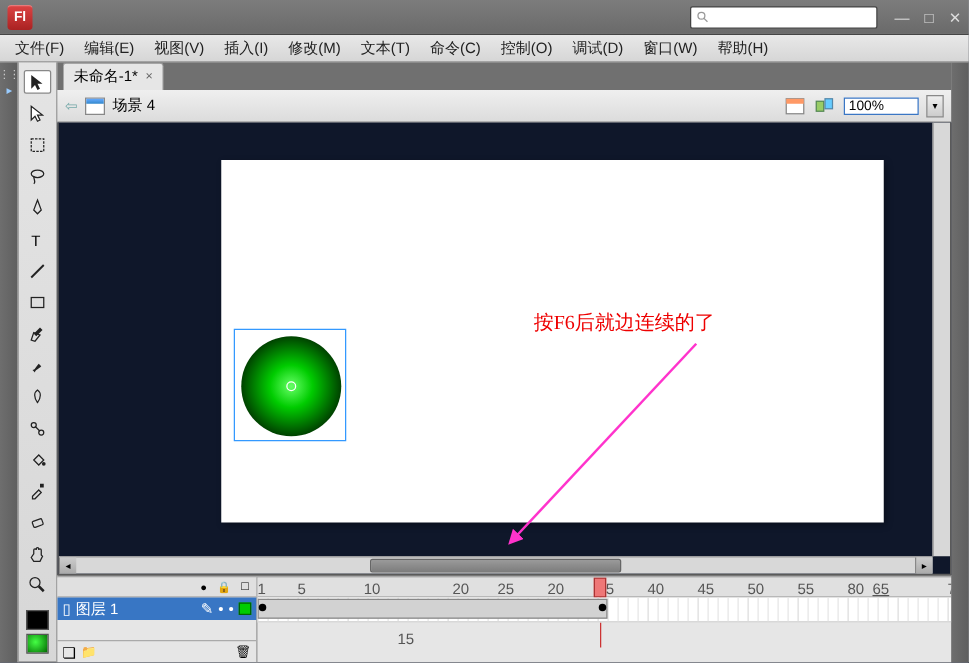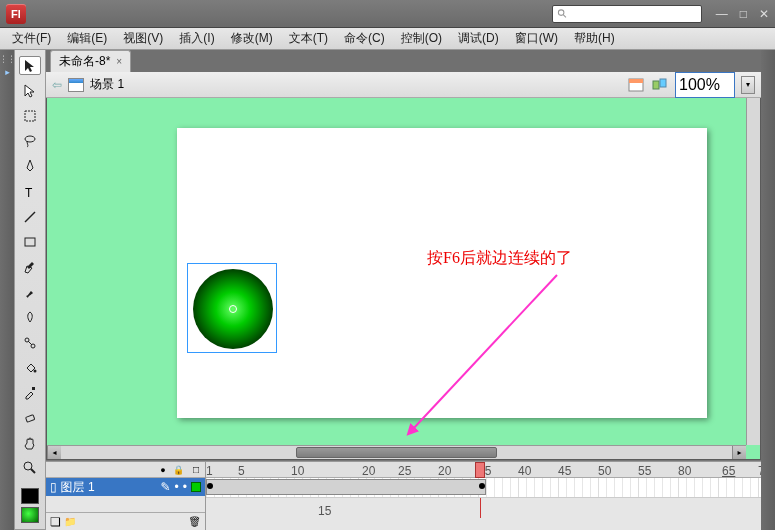--- a/index.html
+++ b/index.html
@@ -29,23 +29,23 @@
 .center{flex:1;display:flex;flex-direction:column;min-width:0}
 .doc-tabs{height:22px;background:#707070;display:flex;align-items:flex-end;padding-left:4px}
 .doc-tab{background:#e6e6e6;border:1px solid #999;border-bottom:0;padding:2px 8px;border-radius:3px 3px 0 0;display:flex;align-items:center;gap:6px;font-size:11px}
 .doc-tab .x{color:#666;font-size:10px}
 .edit-bar{height:26px;background:linear-gradient(#efefef,#dcdcdc);border-bottom:1px solid #aaa;display:flex;align-items:center;padding:0 6px;gap:6px}
 .edit-bar .back{color:#7aa}
 .scene-ico{width:16px;height:14px;background:#fff;border:1px solid #888;position:relative}
 .scene-ico::before{content:"";position:absolute;top:0;left:0;right:0;height:4px;background:linear-gradient(#6af,#38c)}
 .edit-spacer{flex:1}
 .mini-btn{width:18px;height:18px;display:flex;align-items:center;justify-content:center}
-.zoom-field{width:60px;height:26px;border:1px solid #3a76c4;background:#fff;color:#000;padding:0 3px;font-size:16px}
+.zoom-field{width:60px;height:14px;border:1px solid #3a76c4;background:#fff;color:#000;padding:0 3px;font-size:11px}
 .zoom-dd{width:14px;height:18px;border:1px solid #888;background:linear-gradient(#eee,#ccc);display:flex;align-items:center;justify-content:center;font-size:8px}
-.stage-area{flex:1;background:#86efac;position:relative;overflow:hidden;border:1px solid #5a5a5a;border-top:0}
+.stage-area{flex:1;background:#0f172a;position:relative;overflow:hidden;border:1px solid #5a5a5a;border-top:0}
 .stage{position:absolute;left:130px;top:30px;width:530px;height:290px;background:#fff;box-shadow:2px 2px 6px rgba(0,0,0,.4)}
 .sel-box{position:absolute;left:10px;top:135px;width:90px;height:90px;border:1px solid #39f}
 .ball{position:absolute;left:5px;top:5px;width:80px;height:80px;border-radius:50%;background:radial-gradient(circle at 50% 50%,#6f6 0%,#0c0 30%,#030 75%,#000 100%)}
 .reg{position:absolute;left:50%;top:50%;width:8px;height:8px;border:1px solid #fff;border-radius:50%;transform:translate(-50%,-50%)}
 .anno{position:absolute;left:380px;top:150px;color:#e00;font-family:SimSun,serif;font-size:16px}
 .arrow-svg{position:absolute;left:355px;top:172px;width:160px;height:170px;pointer-events:none}
 .hscroll{position:absolute;left:0;right:14px;bottom:0;height:14px;background:#d8d8d8;border-top:1px solid #999;display:flex}
 .hscroll .track{flex:1;position:relative}
 .hscroll .thumb{position:absolute;left:35%;width:30%;top:1px;bottom:1px;background:linear-gradient(#9a9a9a,#7e7e7e);border:1px solid #666;border-radius:2px}
 .hscroll .btn{width:14px;background:linear-gradient(#ccc,#aaa);border-left:1px solid #888;display:flex;align-items:center;justify-content:center;font-size:8px}
@@ -205,29 +205,29 @@
       </div>
     <div class="color-row">
       <div class="swatch stroke"></div>
       <div class="swatch fill"></div>
     </div>
   </div>
 
   <div class="center">
     <div class="doc-tabs">
       <div class="doc-tab">
-        <span>未命名-8*</span>
+        <span>未命名-1*</span>
         <span class="x">×</span>
       </div>
     </div>
 
     <div class="edit-bar">
       <span class="back">⇦</span>
       <div class="scene-ico"></div>
-      <span>场景 1</span>
+      <span>场景 4</span>
       <div class="edit-spacer"></div>
       <div class="mini-btn">
           <svg width="16" height="14" viewBox="0 0 16 14">
             <rect x="1" y="1" width="14" height="12" fill="#fff" stroke="#888"></rect>
             <rect x="1" y="1" width="14" height="4" fill="#f96"></rect>
           </svg>
         </div>
       <div class="mini-btn">
           <svg width="16" height="14" viewBox="0 0 16 14">
             <rect x="1" y="3" width="6" height="8" fill="#9c6" stroke="#585"></rect>
@@ -297,21 +297,21 @@
               <span style="left: 112px; margin-top: 40px;">15</span>
               <span style="left: 156px;">20</span>
               <span style="left: 192px;">25</span>
               <span style="left: 232px;">20</span>
               <span style="left: 272px;">35</span>
               <span style="left: 312px;">40</span>
               <span style="left: 352px;">45</span>
               <span style="left: 392px;">50</span>
               <span style="left: 432px;">55</span>
               <span style="left: 472px;">80</span>
-              <span style="left: 516px; text-decoration: underline;">65</span>
+              <span style="left: 492px; text-decoration: underline;">65</span>
               <span style="left: 552px;">70</span>
               <div class="playhead" style="left: 269px;"></div>
             </div>
           <div class="frame-row" id="framerow">
               <div class="tick" style="left: 0px;"></div>
               <div class="tick" style="left: 8px;"></div>
               <div class="tick" style="left: 16px;"></div>
               <div class="tick" style="left: 24px;"></div>
               <div class="tick five" style="left: 32px;"></div>
               <div class="tick" style="left: 40px;"></div>

